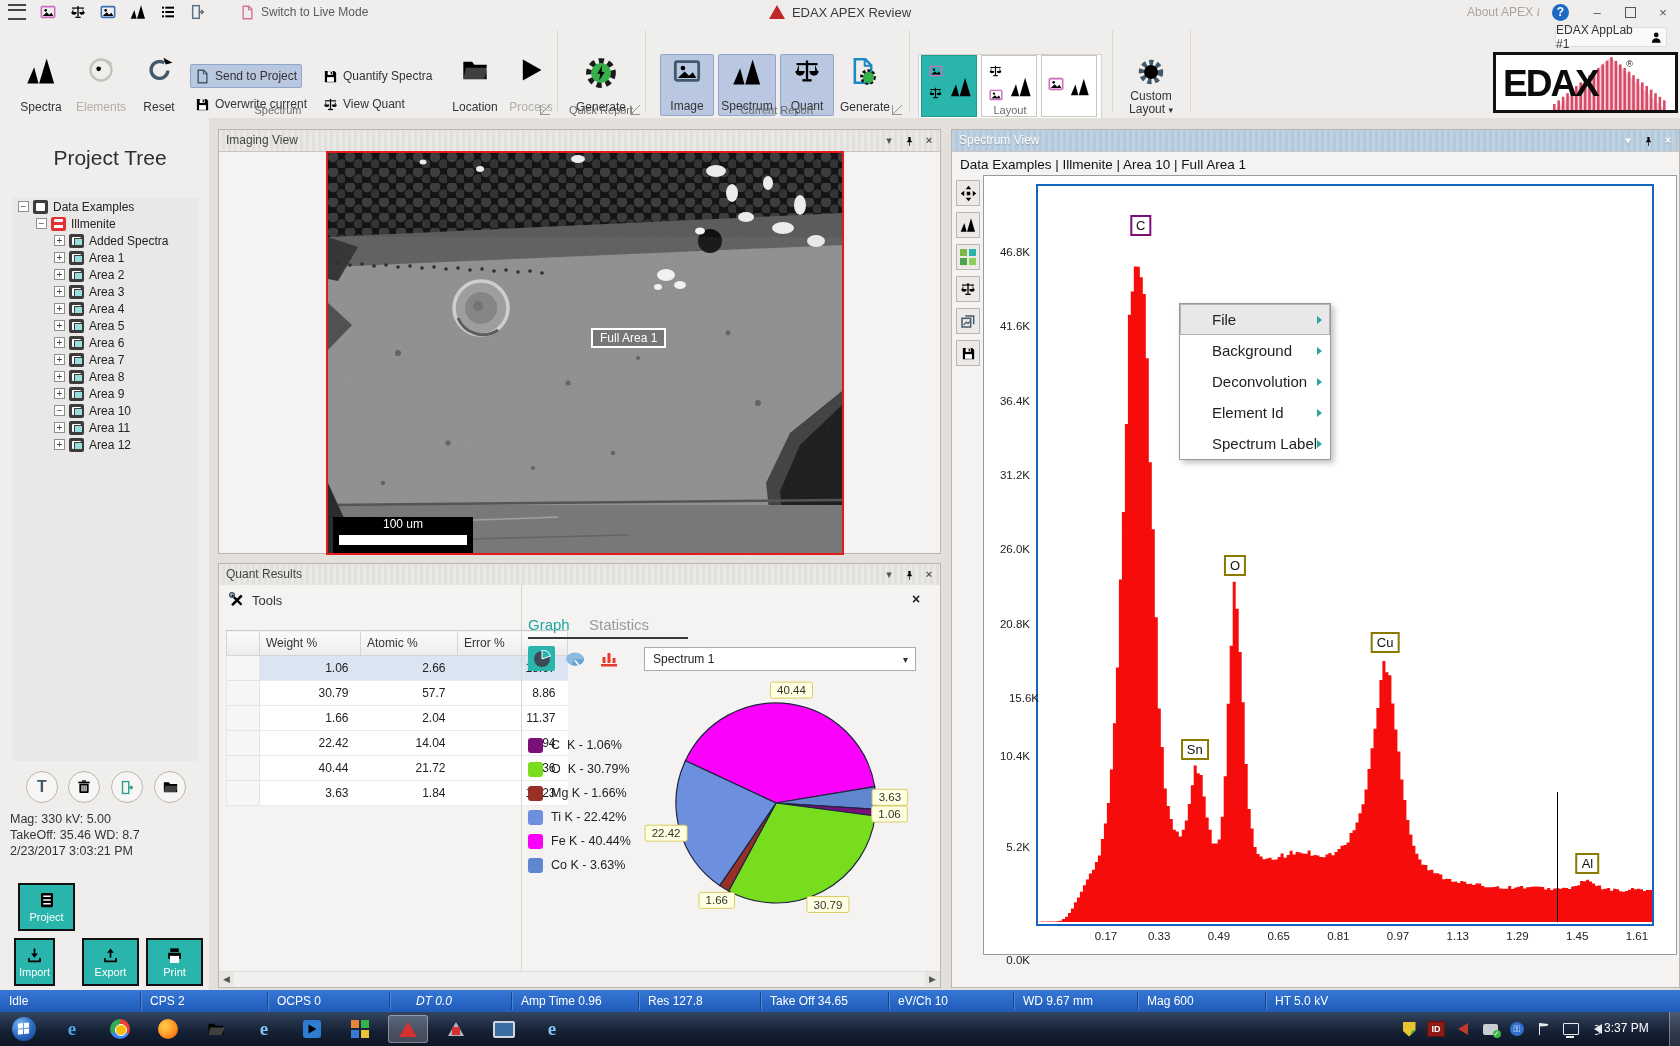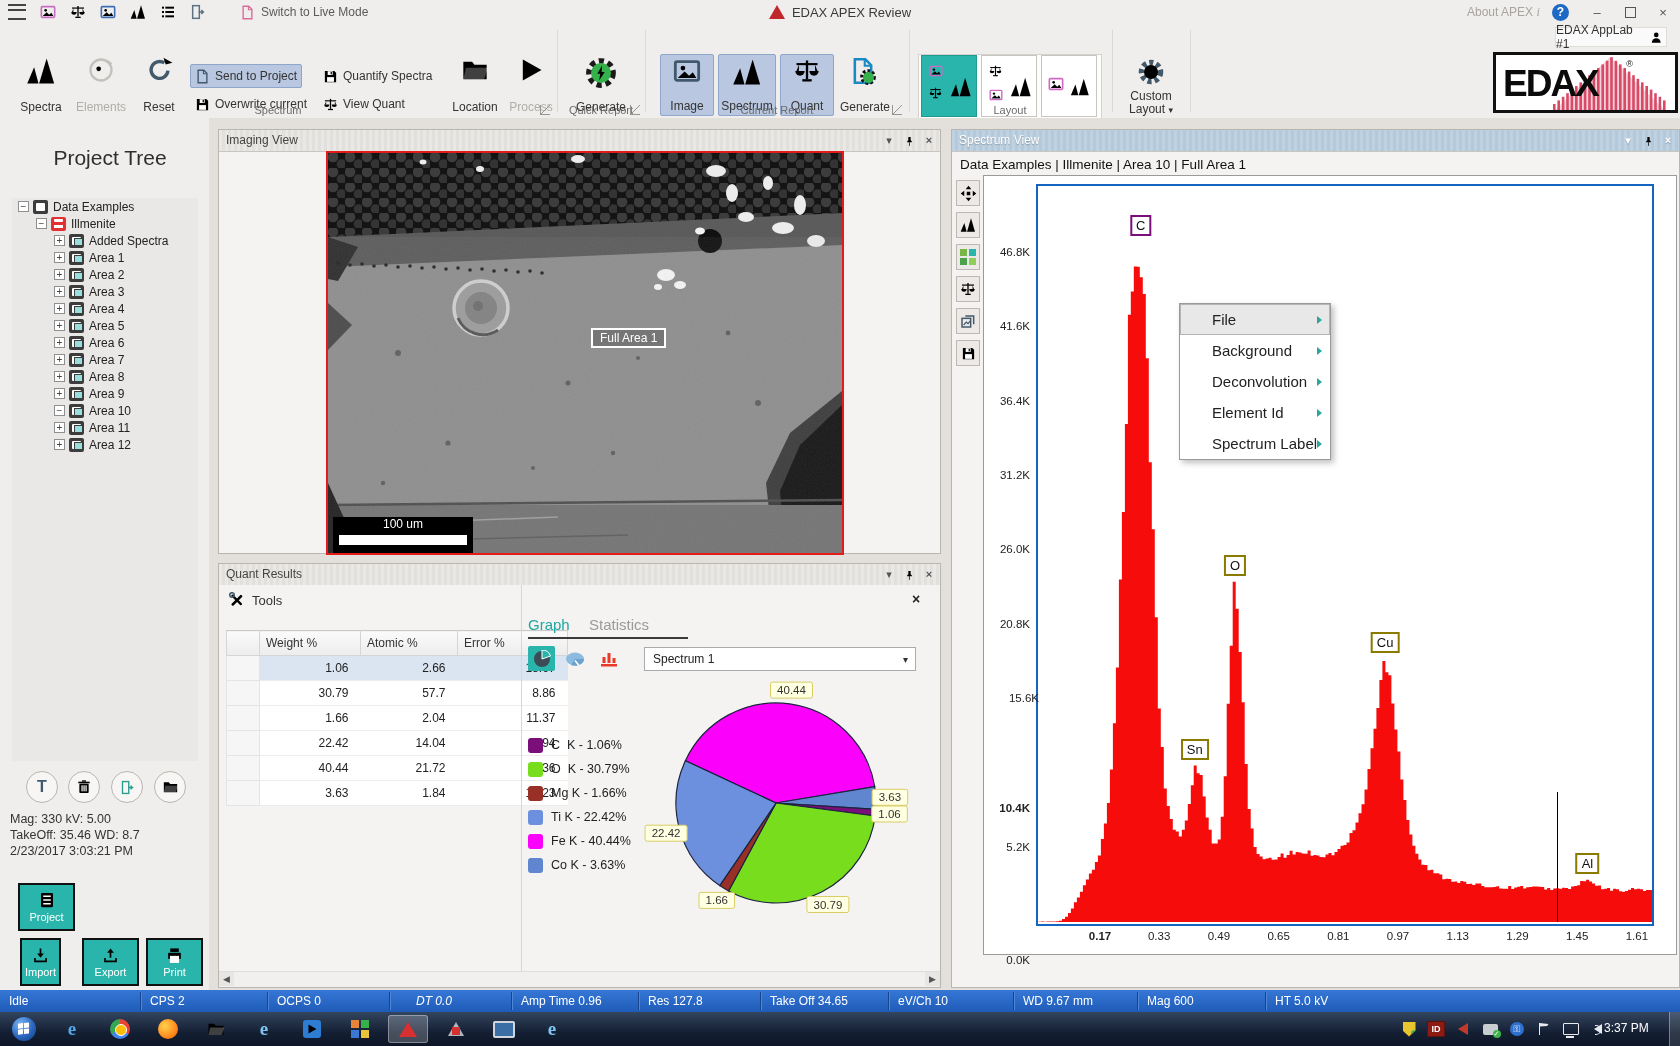--- a/index.html
+++ b/index.html
@@ -617,21 +617,21 @@
         </div>
       <div class="sideinfo" style="top:694px">Mag: 330 kV: 5.00</div>
       <div class="sideinfo" style="top:710px">TakeOff: 35.46 WD: 8.7</div>
       <div class="sideinfo" style="top:726px">2/23/2017 3:03:21 PM</div>
       <div class="tealbtn" style="left:18px;top:765px;width:57px;height:48px">
         <svg class="ic" width="18" height="18" style="color:#fff">
             <use href="#i-drawer"></use>
           </svg>
         <span>Project</span>
         </div>
-      <div class="tealbtn" style="left:20px;top:820px;width:41px;height:48px">
+      <div class="tealbtn" style="left:14px;top:820px;width:41px;height:48px">
         <svg class="ic" width="17" height="17" style="color:#fff">
             <use href="#i-import"></use>
           </svg>
         <span>Import</span>
         </div>
       <div class="tealbtn" style="left:82px;top:820px;width:57px;height:48px">
         <svg class="ic" width="17" height="17" style="color:#fff">
             <use href="#i-export"></use>
           </svg>
         <span>Export</span>
@@ -968,31 +968,31 @@
               <div class="peaklab" style="left: 197.077px; top: 368.868px;">O</div>
               <div class="peaklab" style="left: 156.766px; top: 553.225px;">Sn</div>
               <div class="peaklab" style="left: 347.125px; top: 446.041px;">Cu</div>
               <div class="peaklab" style="left: 549.427px; top: 666.841px;">Al</div>
               <div id="cursorline" style="left: 518.821px; top: 606px; height: 130px;"></div>
             </div>
         </div>
         <div id="yticks">
             <span class="ytick" style="top: 778px;">0.0K</span>
             <span class="ytick" style="top: 664.685px;">5.2K</span>
-            <span class="ytick" style="top: 626px; font-weight: bold;">10.4K</span>
+            <span class="ytick" style="top: 574px;">10.4K</span>
             <span class="ytick" style="top: 516.056px; margin-left: 9px;">15.6K</span>
             <span class="ytick" style="top: 441.742px;">20.8K</span>
             <span class="ytick" style="top: 367.427px;">26.0K</span>
             <span class="ytick" style="top: 293.113px;">31.2K</span>
             <span class="ytick" style="top: 218.798px;">36.4K</span>
             <span class="ytick" style="top: 144.483px;">41.6K</span>
             <span class="ytick" style="top: 70.1689px;">46.8K</span>
           </div>
         <div id="xticks">
-            <span class="xtick" style="left: 96px; font-weight: bold;">0.17</span>
+            <span class="xtick" style="left: 102px;">0.17</span>
             <span class="xtick" style="left: 155.173px;">0.33</span>
             <span class="xtick" style="left: 214.894px;">0.49</span>
             <span class="xtick" style="left: 274.614px;">0.65</span>
             <span class="xtick" style="left: 334.334px;">0.81</span>
             <span class="xtick" style="left: 394.055px;">0.97</span>
             <span class="xtick" style="left: 453.775px;">1.13</span>
             <span class="xtick" style="left: 513.495px;">1.29</span>
             <span class="xtick" style="left: 573.216px;">1.45</span>
             <span class="xtick" style="left: 632.936px;">1.61</span>
           </div>

